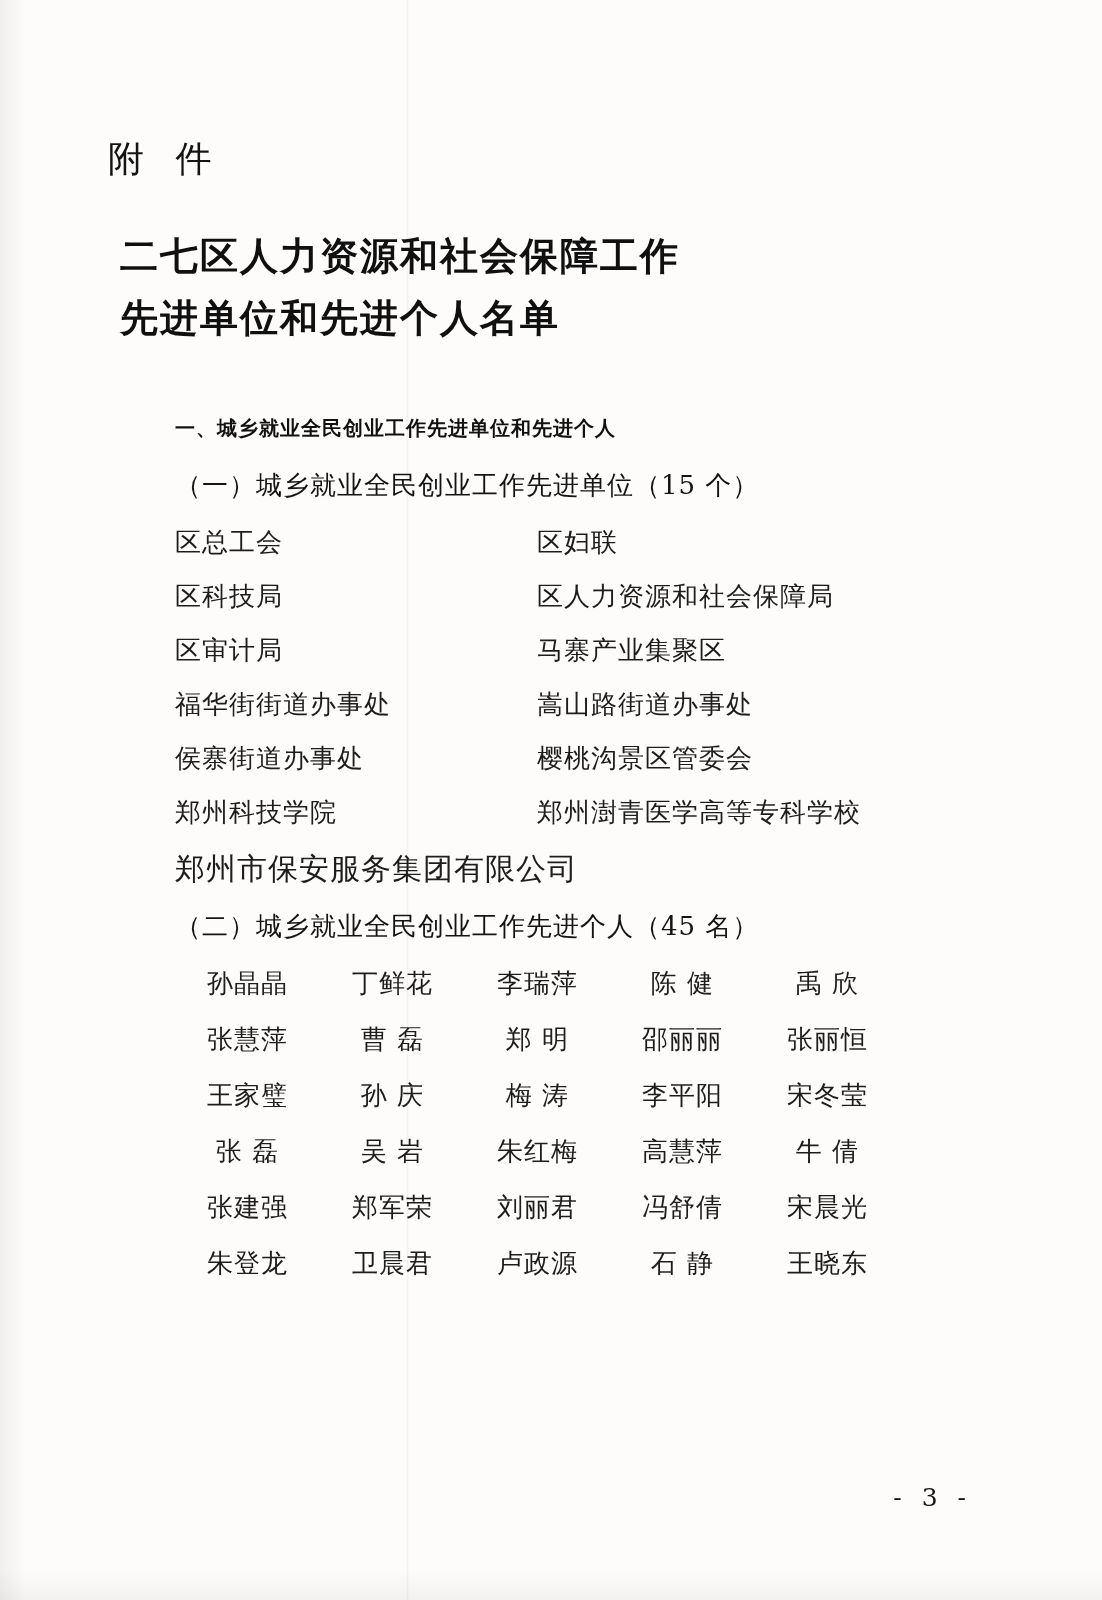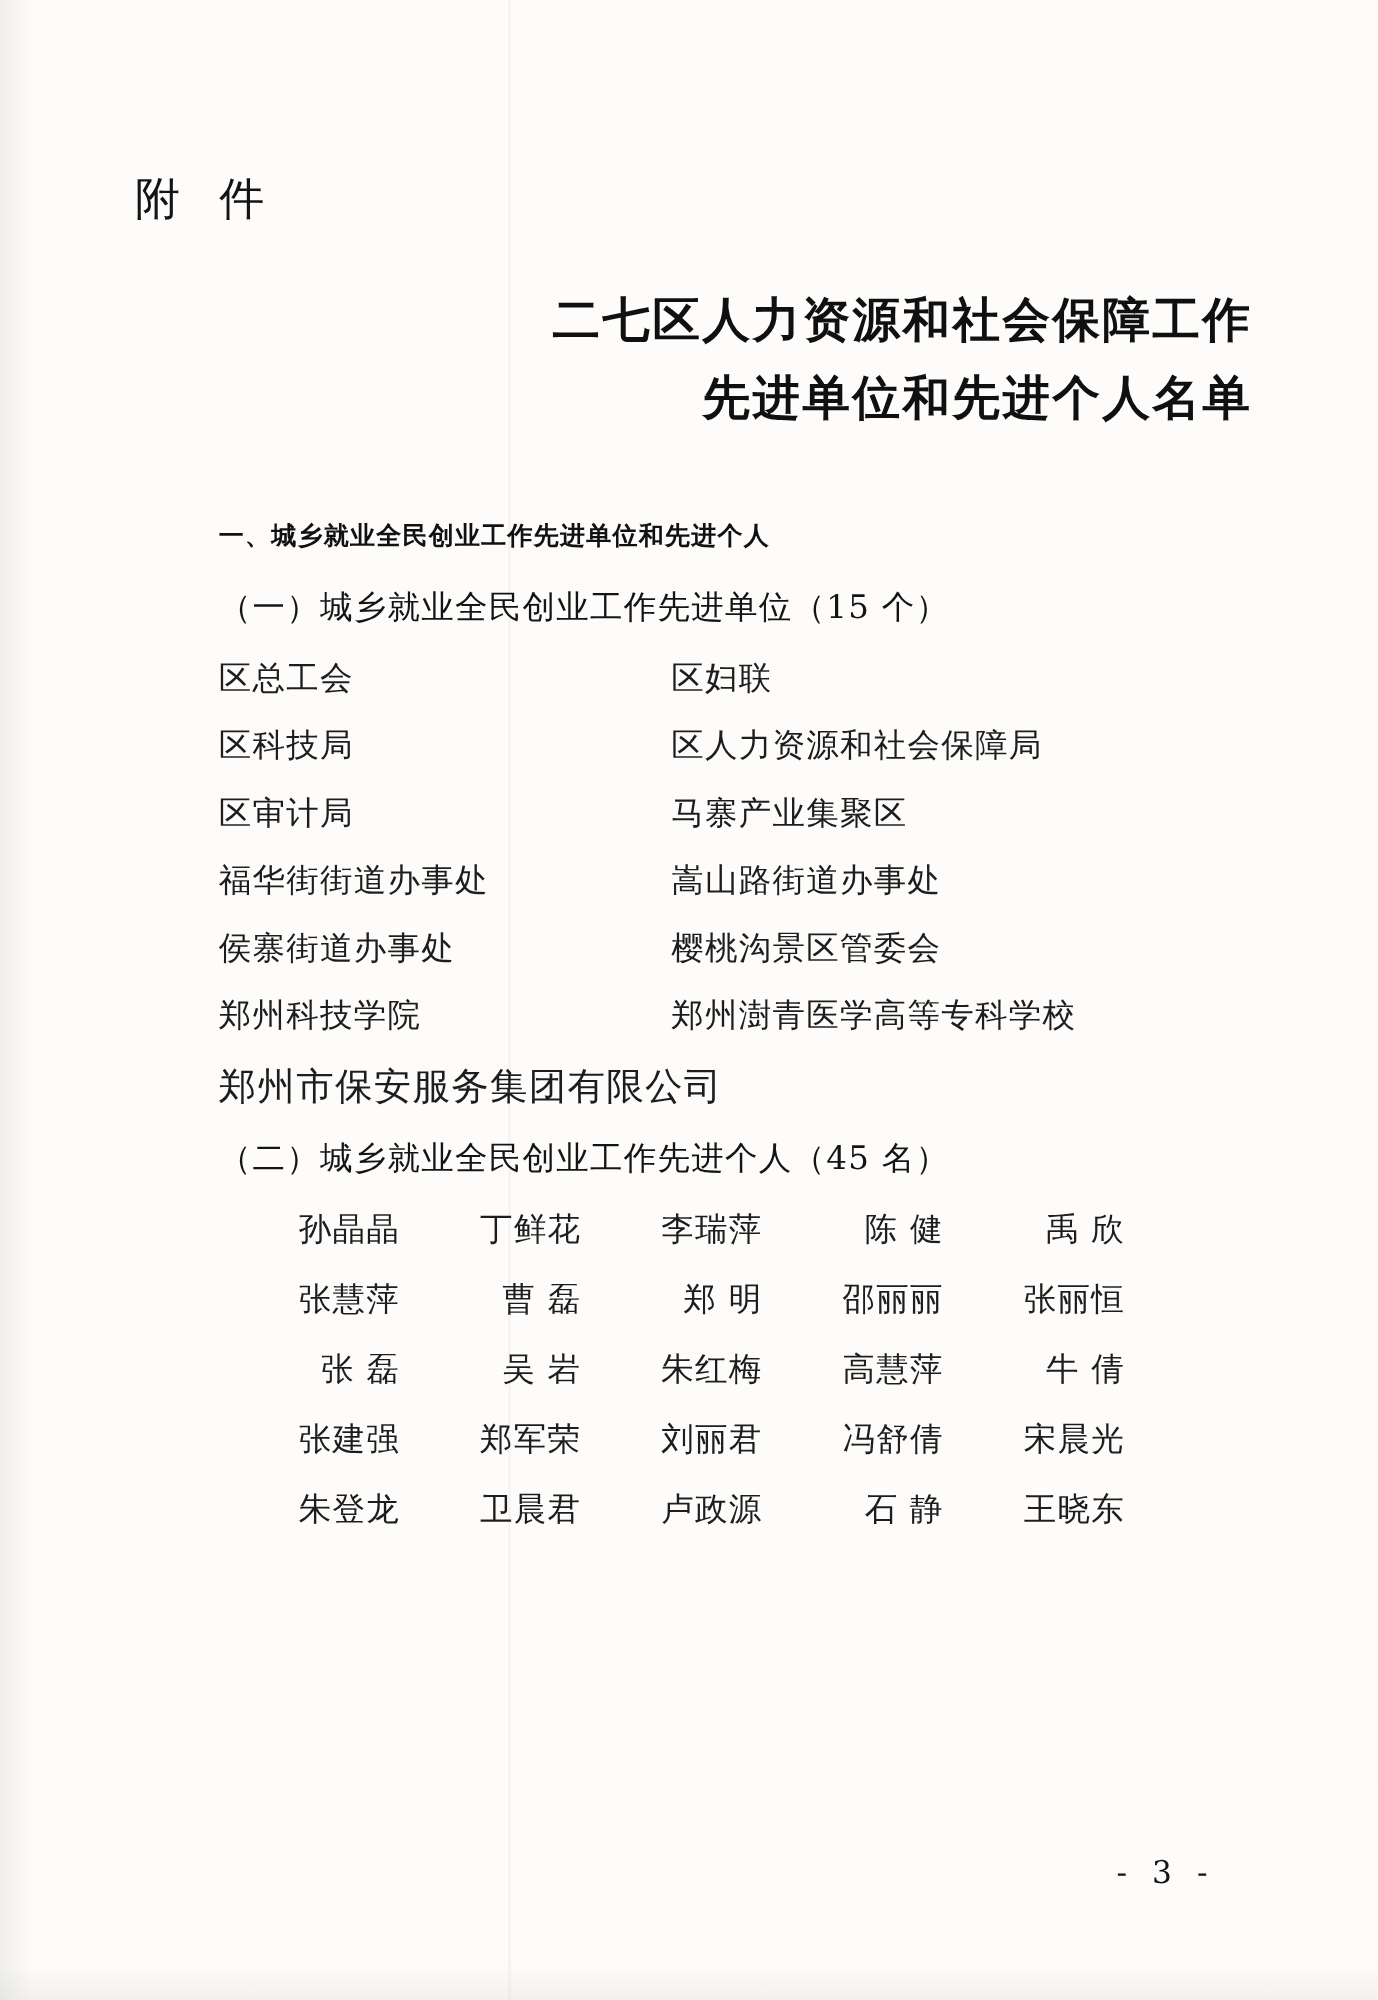--- a/index.html
+++ b/index.html
@@ -51,21 +51,21 @@
     letter-spacing: 10px;
     font-family: "DejaVu Serif", "Liberation Serif", serif;
     color: #141414;
   }
 
   .doc-title {
     position: absolute;
     left: 120px;
     right: 100px;
     top: 225px;
-    text-align: right;
+    text-align: left;
     font-weight: bold;
     font-size: 38px;
     line-height: 62px;
     letter-spacing: 2px;
     color: #101010;
   }
   .doc-title .line2 { display: block; }
 
   .body-block {
     position: absolute;
@@ -114,21 +114,21 @@
     margin-top: 18px;
   }
   .names-row {
     display: flex;
     margin-bottom: 21px;
   }
   .names-row .cell {
     width: 145px;
     font-size: 26px;
     letter-spacing: 1px;
-    text-align: right;
+    text-align: center;
   }
 
   .page-number {
     position: absolute;
     right: 130px;
     bottom: 88px;
     font-size: 25px;
     letter-spacing: 6px;
     color: #161616;
   }
@@ -194,20 +194,27 @@
         <div class="cell">禹 欣</div>
       </div>
       <div class="names-row">
         <div class="cell">张慧萍</div>
         <div class="cell">曹 磊</div>
         <div class="cell">郑 明</div>
         <div class="cell">邵丽丽</div>
         <div class="cell">张丽恒</div>
       </div>
       <div class="names-row">
+        <div class="cell">王家璧</div>
+        <div class="cell">孙 庆</div>
+        <div class="cell">梅 涛</div>
+        <div class="cell">李平阳</div>
+        <div class="cell">宋冬莹</div>
+      </div>
+      <div class="names-row">
         <div class="cell">张 磊</div>
         <div class="cell">吴 岩</div>
         <div class="cell">朱红梅</div>
         <div class="cell">高慧萍</div>
         <div class="cell">牛 倩</div>
       </div>
       <div class="names-row">
         <div class="cell">张建强</div>
         <div class="cell">郑军荣</div>
         <div class="cell">刘丽君</div>

